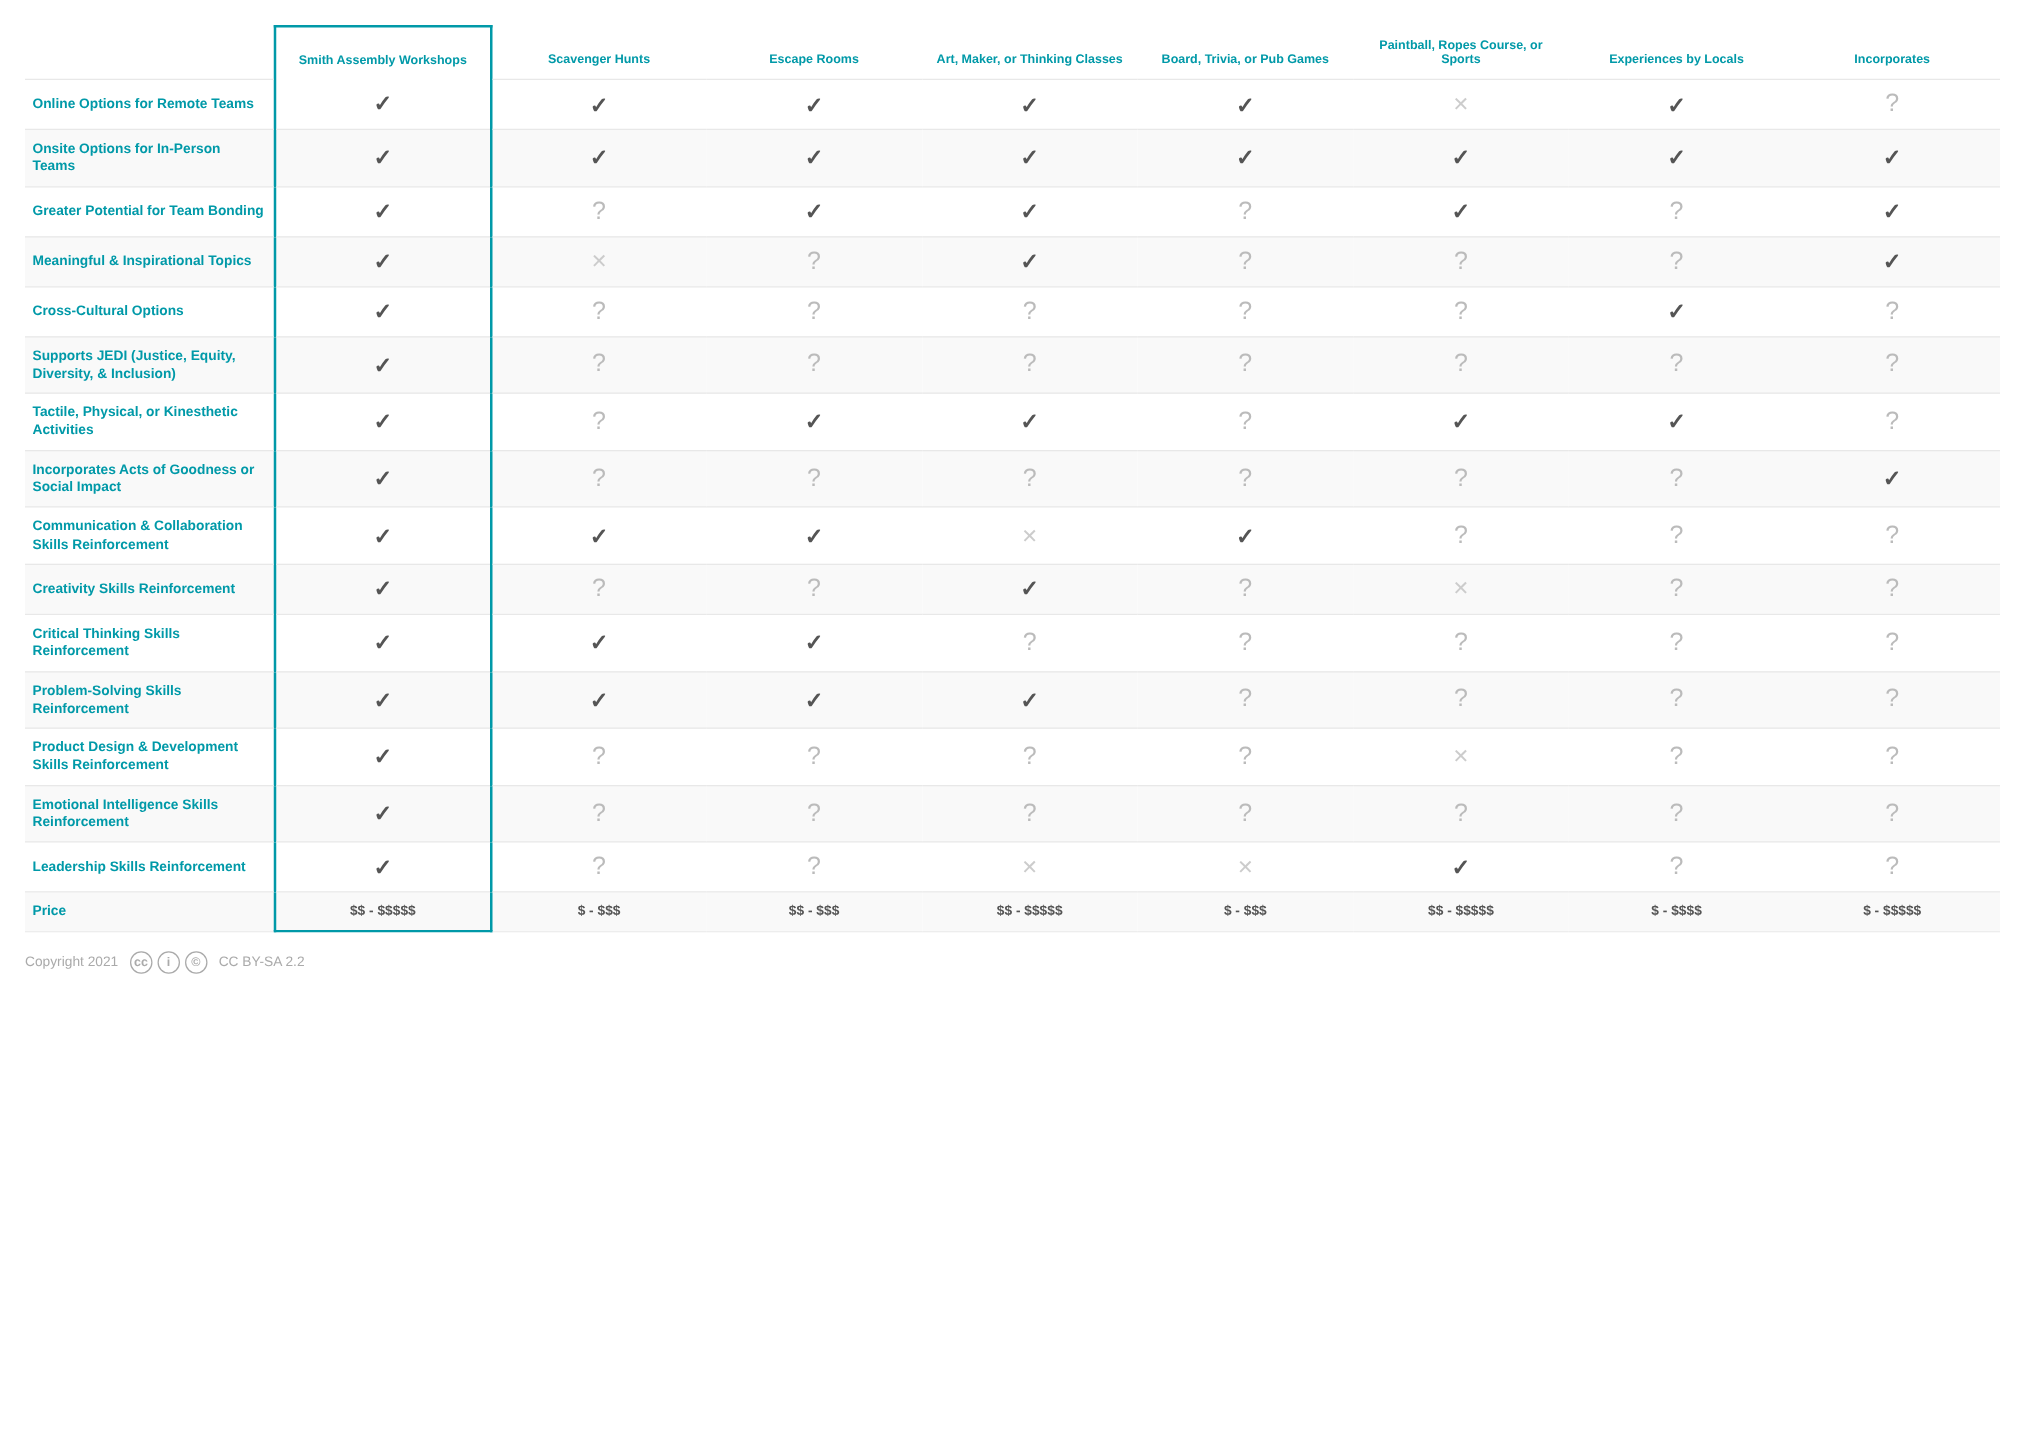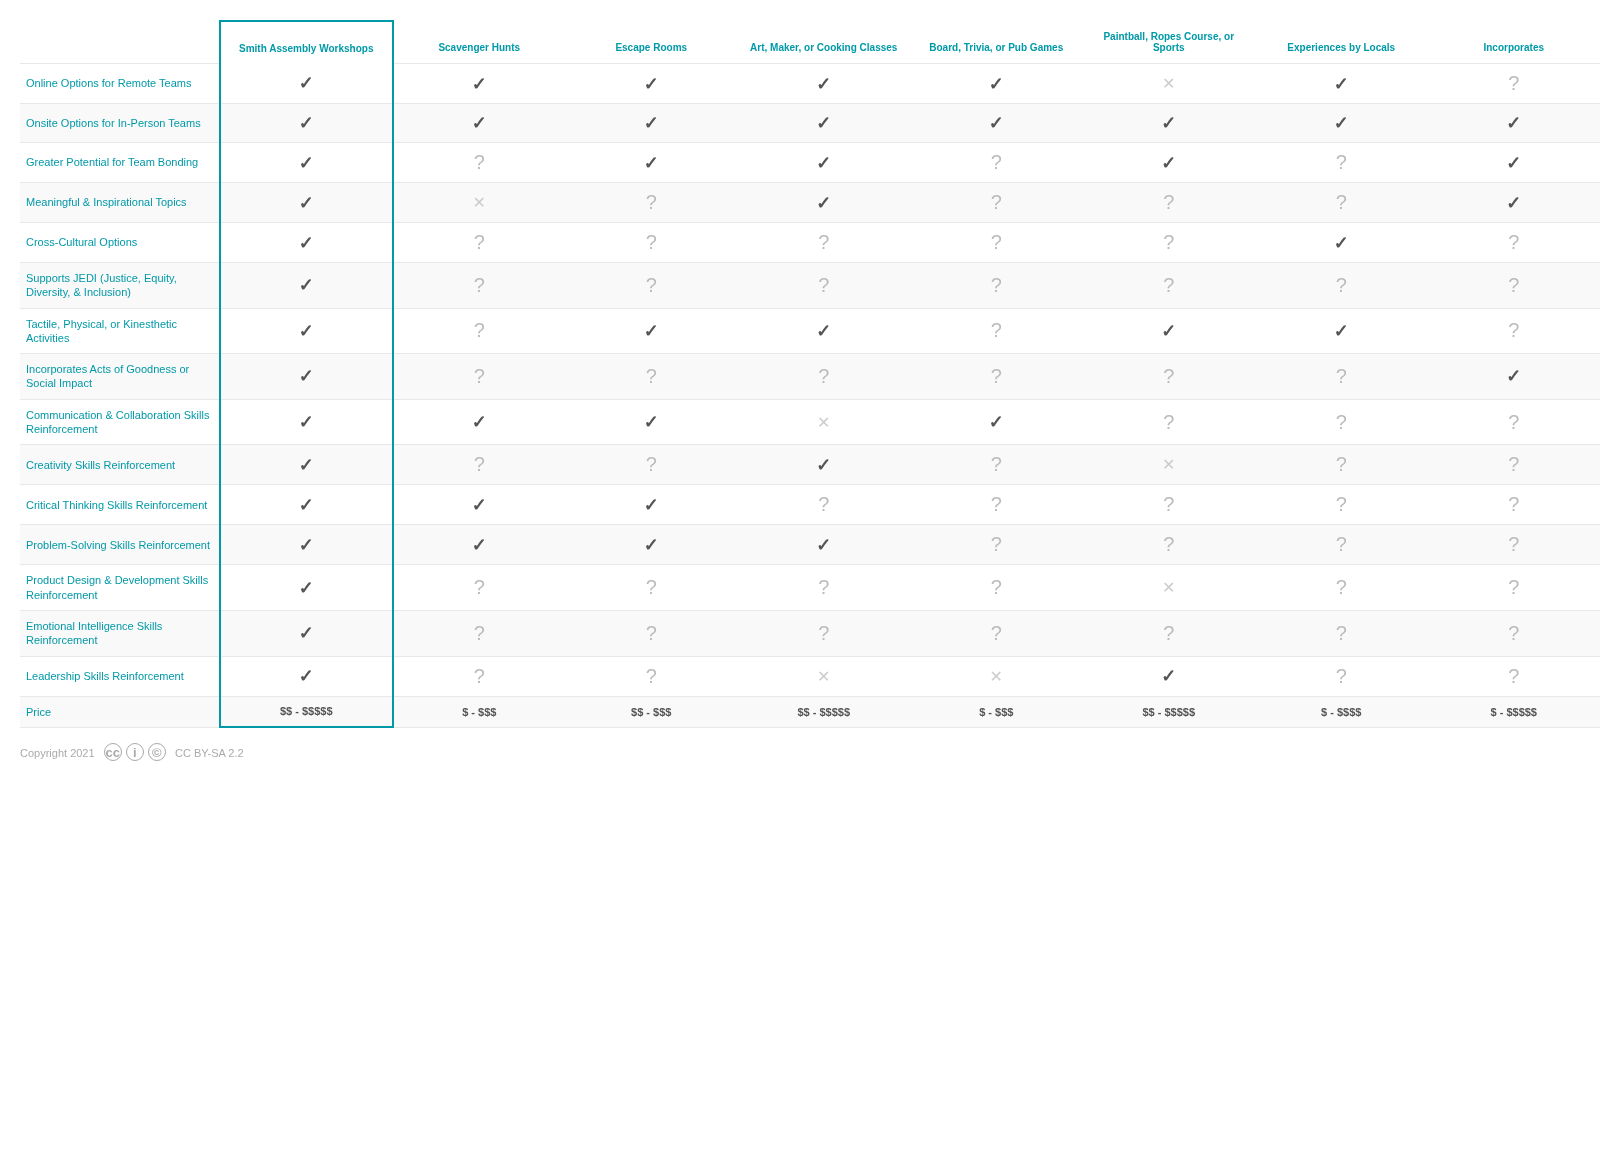--- a/index.html
+++ b/index.html
@@ -42,21 +42,21 @@
     td.highlight {
       border-left: 2px solid #0099a8;
       border-right: 2px solid #0099a8;
     }
     tr:last-child td.highlight {
       border-bottom: 2px solid #0099a8;
     }
     .row-label {
       color: #0099a8;
       font-size: 11px;
-      font-weight: 400;
+      font-weight: 700;
       line-height: 1.3;
     }
     .check {
       color: #555555;
       font-size: 18px;
       font-weight: bold;
     }
     .question {
       color: #bbbbbb;
       font-size: 20px;
@@ -89,37 +89,37 @@
       gap: 4px;
     }
     .cc-icon {
       width: 18px;
       height: 18px;
       border: 1.5px solid #aaaaaa;
       border-radius: 50%;
       display: inline-flex;
       align-items: center;
       justify-content: center;
-      font-size: 13px;
+      font-size: 10px;
       color: #aaaaaa;
       font-weight: bold;
     }
   </style>
 </head>
 <body>
 
 <div class="table-container">
   <table>
     <thead>
       <tr>
       <th></th>
           <th class="highlight">Smith Assembly Workshops</th>
           <th>Scavenger Hunts</th>
           <th>Escape Rooms</th>
-          <th>Art, Maker, or Cooking Classes</th>
+          <th>Art, Maker, or Thinking Classes</th>
           <th>Board, Trivia, or Pub Games</th>
           <th>Paintball, Ropes Course, or Sports</th>
           <th>Experiences by Locals</th>
           <th>Incorporates</th>
         </tr>
     </thead>
     <tbody>
     <tr>
           <td class="row-label">Online Options for Remote Teams</td>
           <td class="highlight"><span class="check">✓</span></td>

